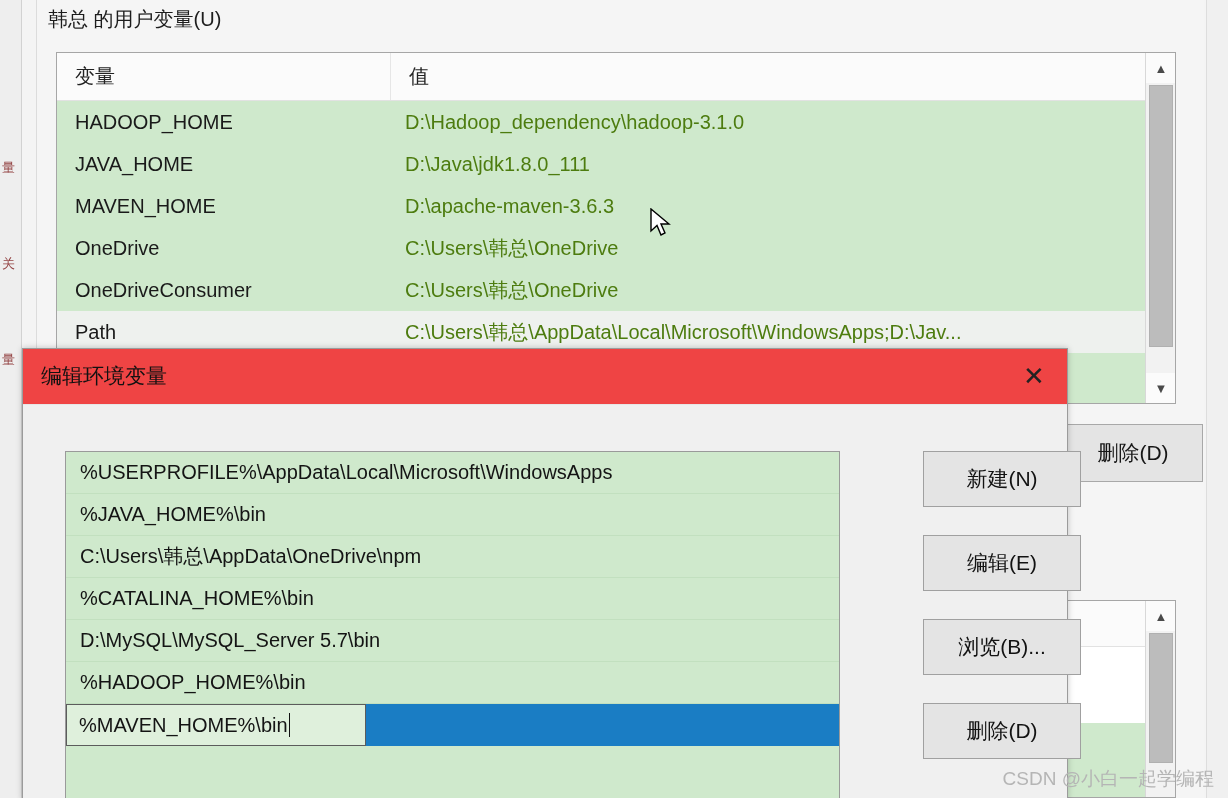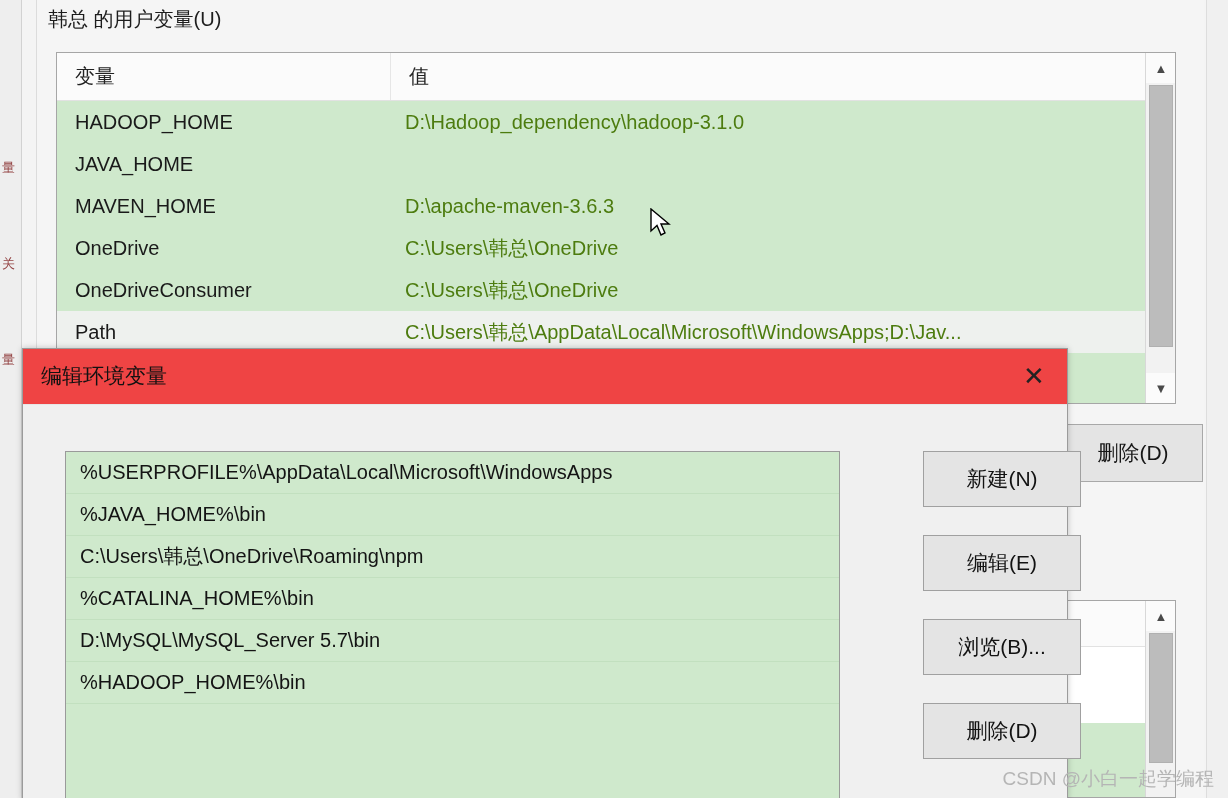--- a/index.html
+++ b/index.html
@@ -253,20 +253,21 @@
         <div class="col c2">值</div>
       </div>
 
       <div class="var-rows">
         <div class="var-row">
           <div class="vn">HADOOP_HOME</div>
           <div class="vv">D:\Hadoop_dependency\hadoop-3.1.0</div>
         </div>
         <div class="var-row">
           <div class="vn">JAVA_HOME</div>
+          <div class="vv">D:\Java\jdk1.8.0_111</div>
         </div>
         <div class="var-row">
           <div class="vn">MAVEN_HOME</div>
           <div class="vv">D:\apache-maven-3.6.3</div>
         </div>
         <div class="var-row">
           <div class="vn">OneDrive</div>
           <div class="vv">C:\Users\韩总\OneDrive</div>
         </div>
         <div class="var-row">
@@ -310,25 +311,31 @@
     <div class="dlg-title">
       <div class="t">编辑环境变量</div>
       <div class="dlg-close">✕</div>
     </div>
 
     <div class="dlg-body">
 
       <div class="path-list">
         <div class="path-row">%USERPROFILE%\AppData\Local\Microsoft\WindowsApps</div>
         <div class="path-row">%JAVA_HOME%\bin</div>
-        <div class="path-row">C:\Users\韩总\OneDrive\Roaming\npm</div>
+        <div class="path-row">C:\Users\韩总\AppData\OneDrive\npm</div>
         <div class="path-row">%CATALINA_HOME%\bin</div>
         <div class="path-row">D:\MySQL\MySQL_Server 5.7\bin</div>
         <div class="path-row">%HADOOP_HOME%\bin</div>
 
+        <div class="path-row edit">
+          <div class="path-edit-box">
+            <span>%MAVEN_HOME%\bin</span>
+              <span class="caret"></span>
+          </div>
+        </div>
 
         <div class="path-blank"></div>
         <div class="path-blank"></div>
       </div>
 
       <div class="dlg-buttons">
         <div class="dlg-btn">新建(N)</div>
         <div class="dlg-btn">编辑(E)</div>
         <div class="dlg-btn">浏览(B)...</div>
         <div class="dlg-btn">删除(D)</div>

